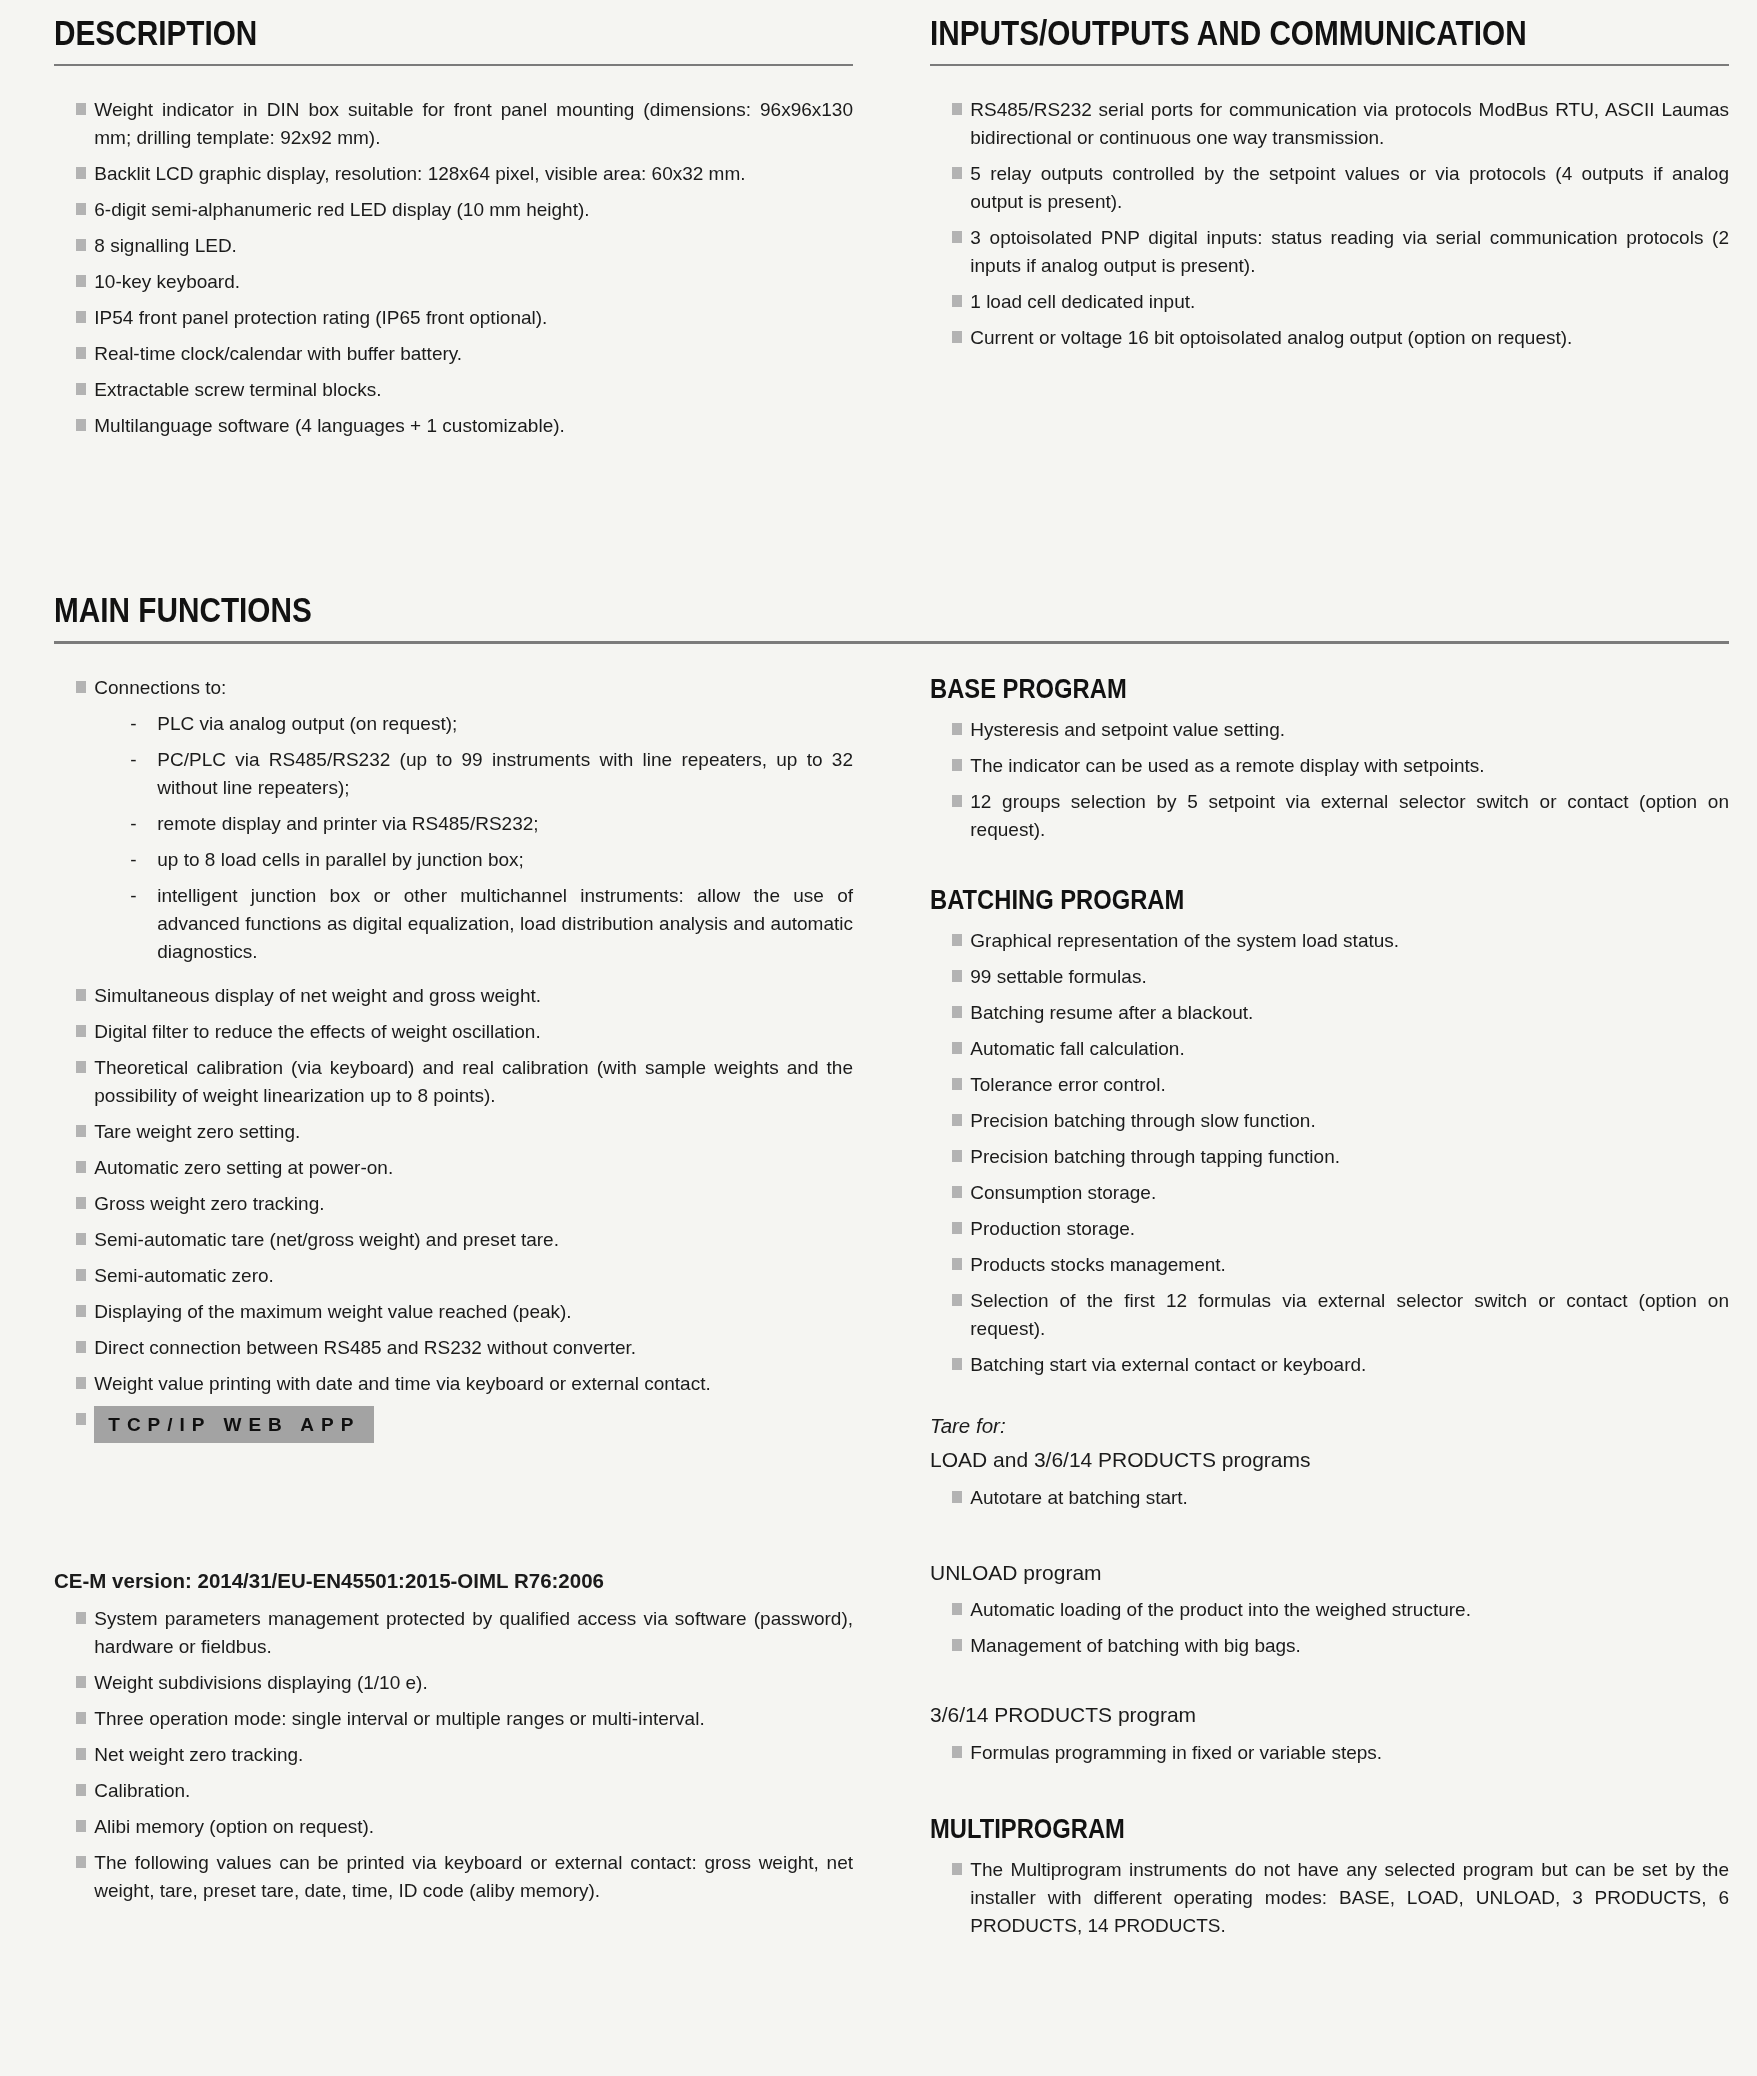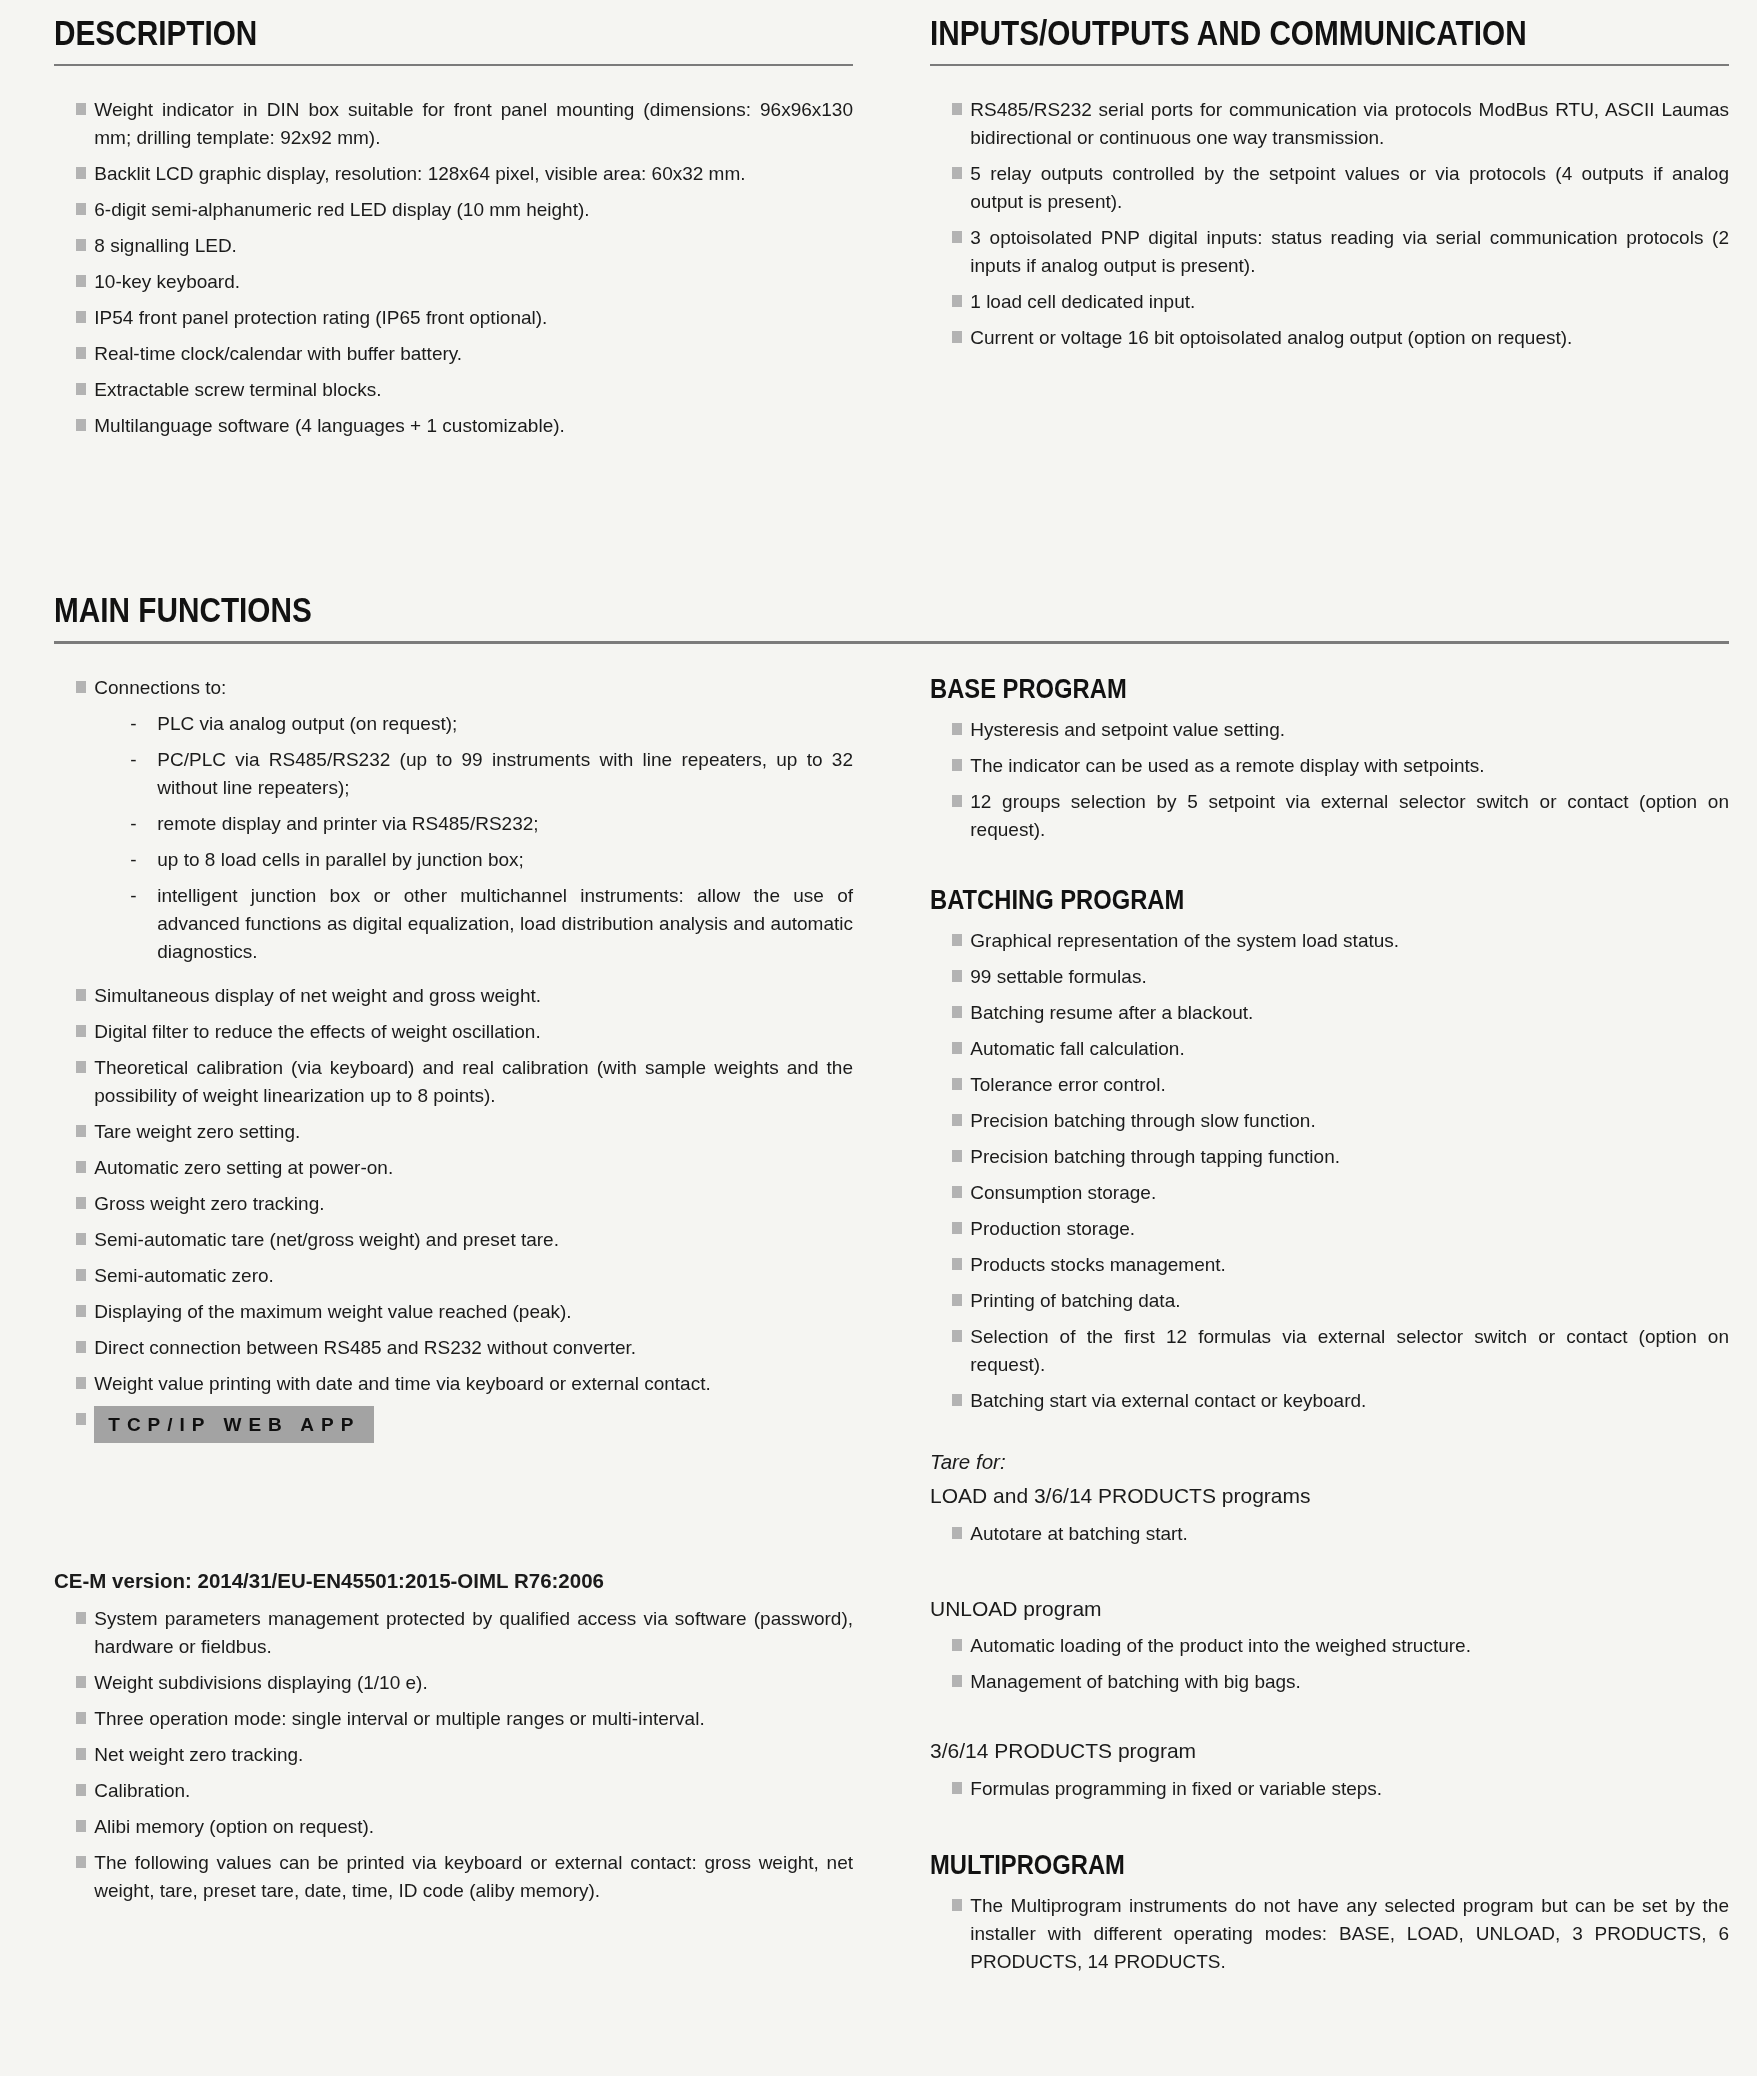--- a/index.html
+++ b/index.html
@@ -296,24 +296,20 @@
         <div class="item">
         <span class="bullet"></span>
         <div class="txt">Production storage.</div>
       </div>
         <div class="item">
         <span class="bullet"></span>
         <div class="txt">Products stocks management.</div>
       </div>
         <div class="item">
         <span class="bullet"></span>
-        <div class="txt">Printing of batching data.</div>
-      </div>
-        <div class="item">
-        <span class="bullet"></span>
         <div class="txt">Selection of the first 12 formulas via external selector switch or contact (option on request).</div>
       </div>
         <div class="item">
         <span class="bullet"></span>
         <div class="txt">Batching start via external contact or keyboard.</div>
       </div>
       </div>
 
     <div class="only-label">Tare for:</div>
     <div class="prog-title">LOAD and 3/6/14 PRODUCTS programs</div>

